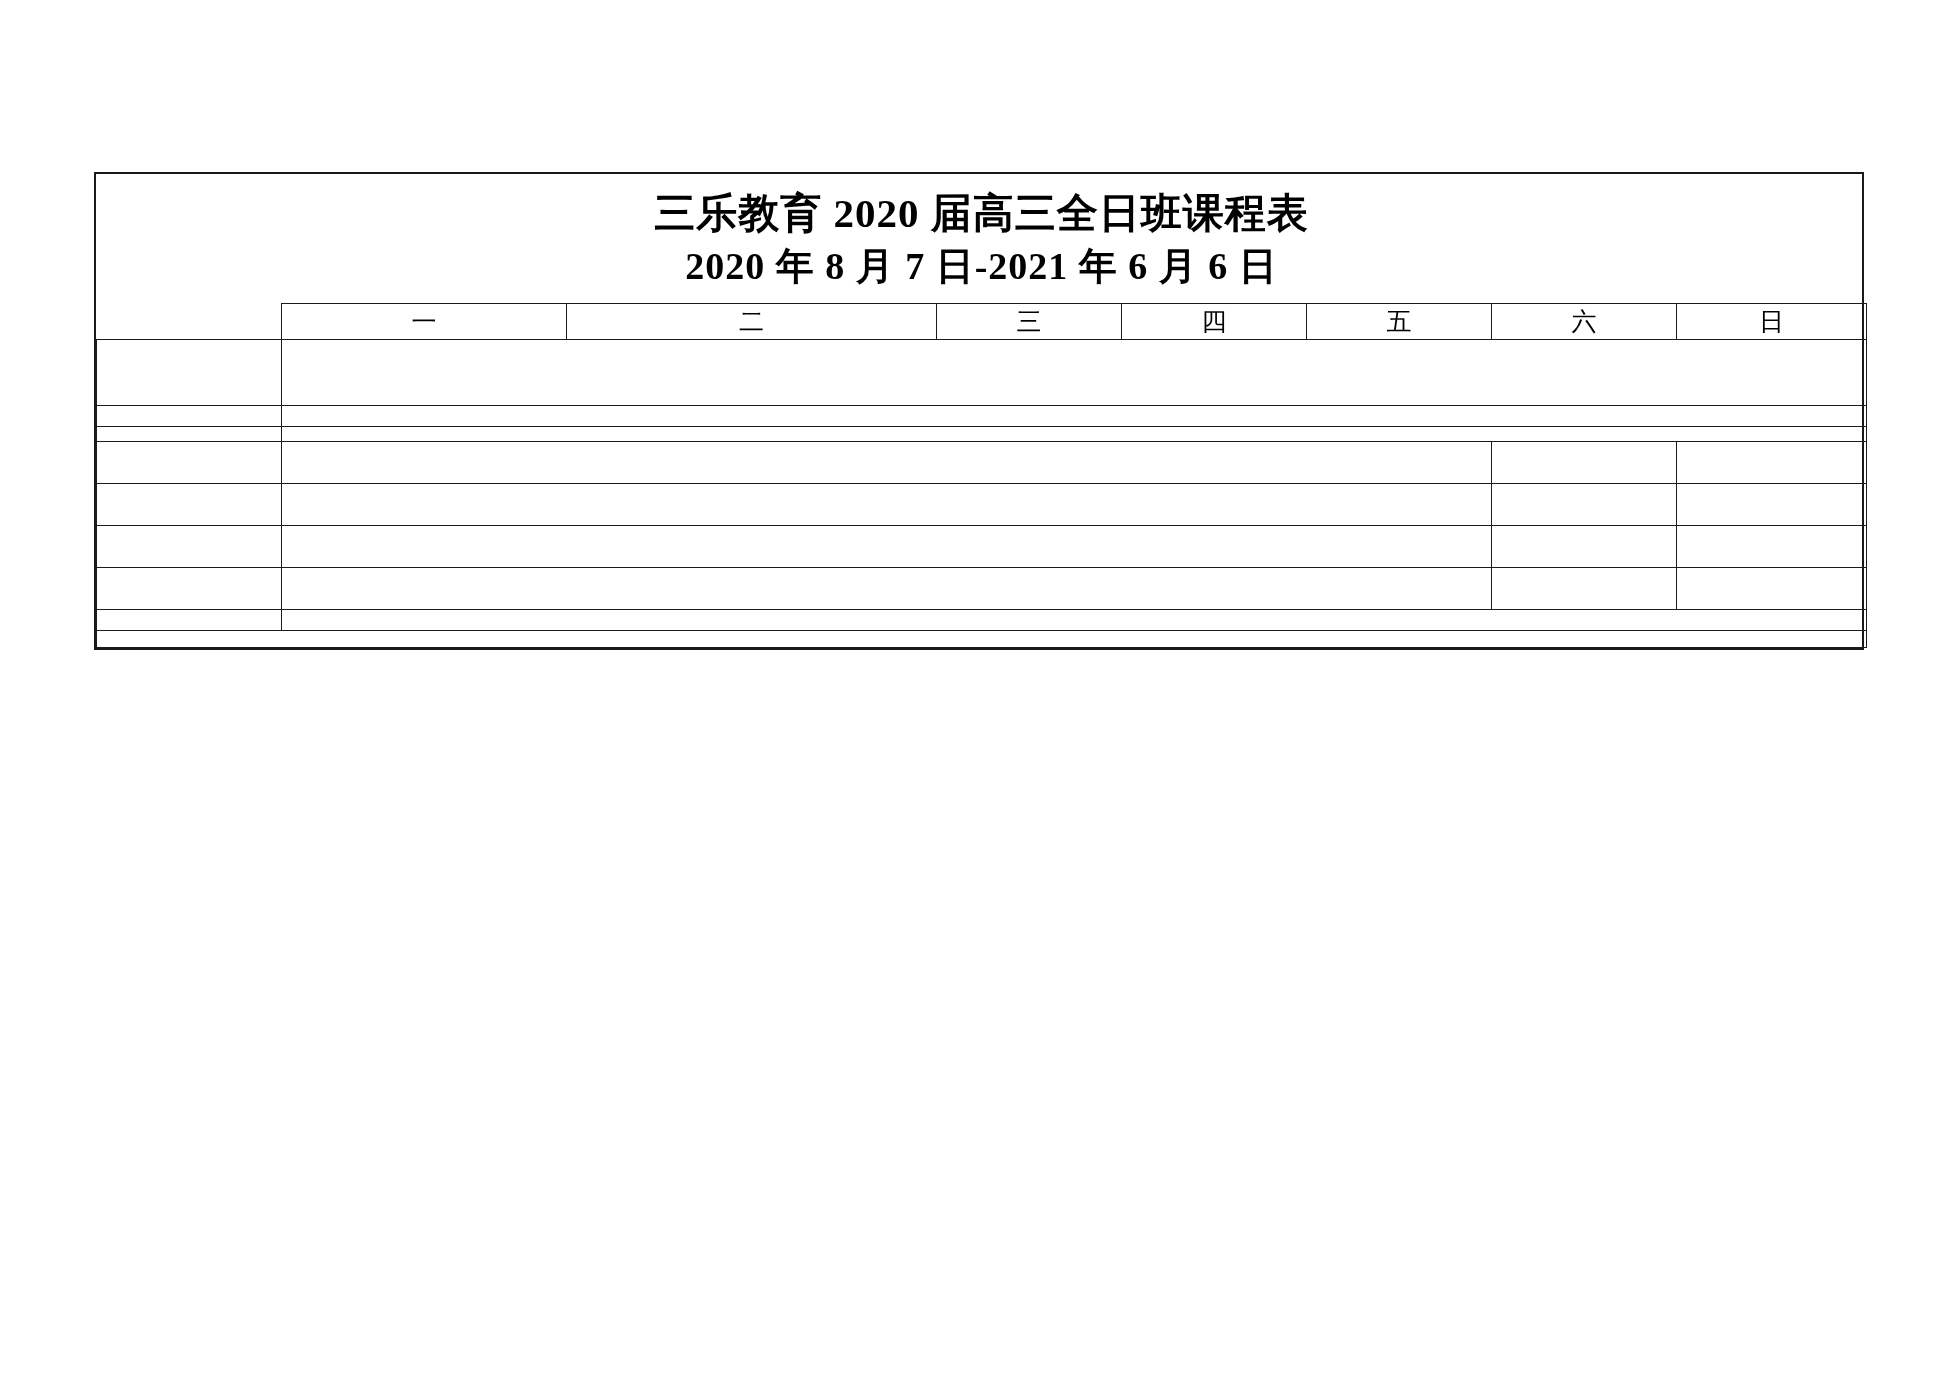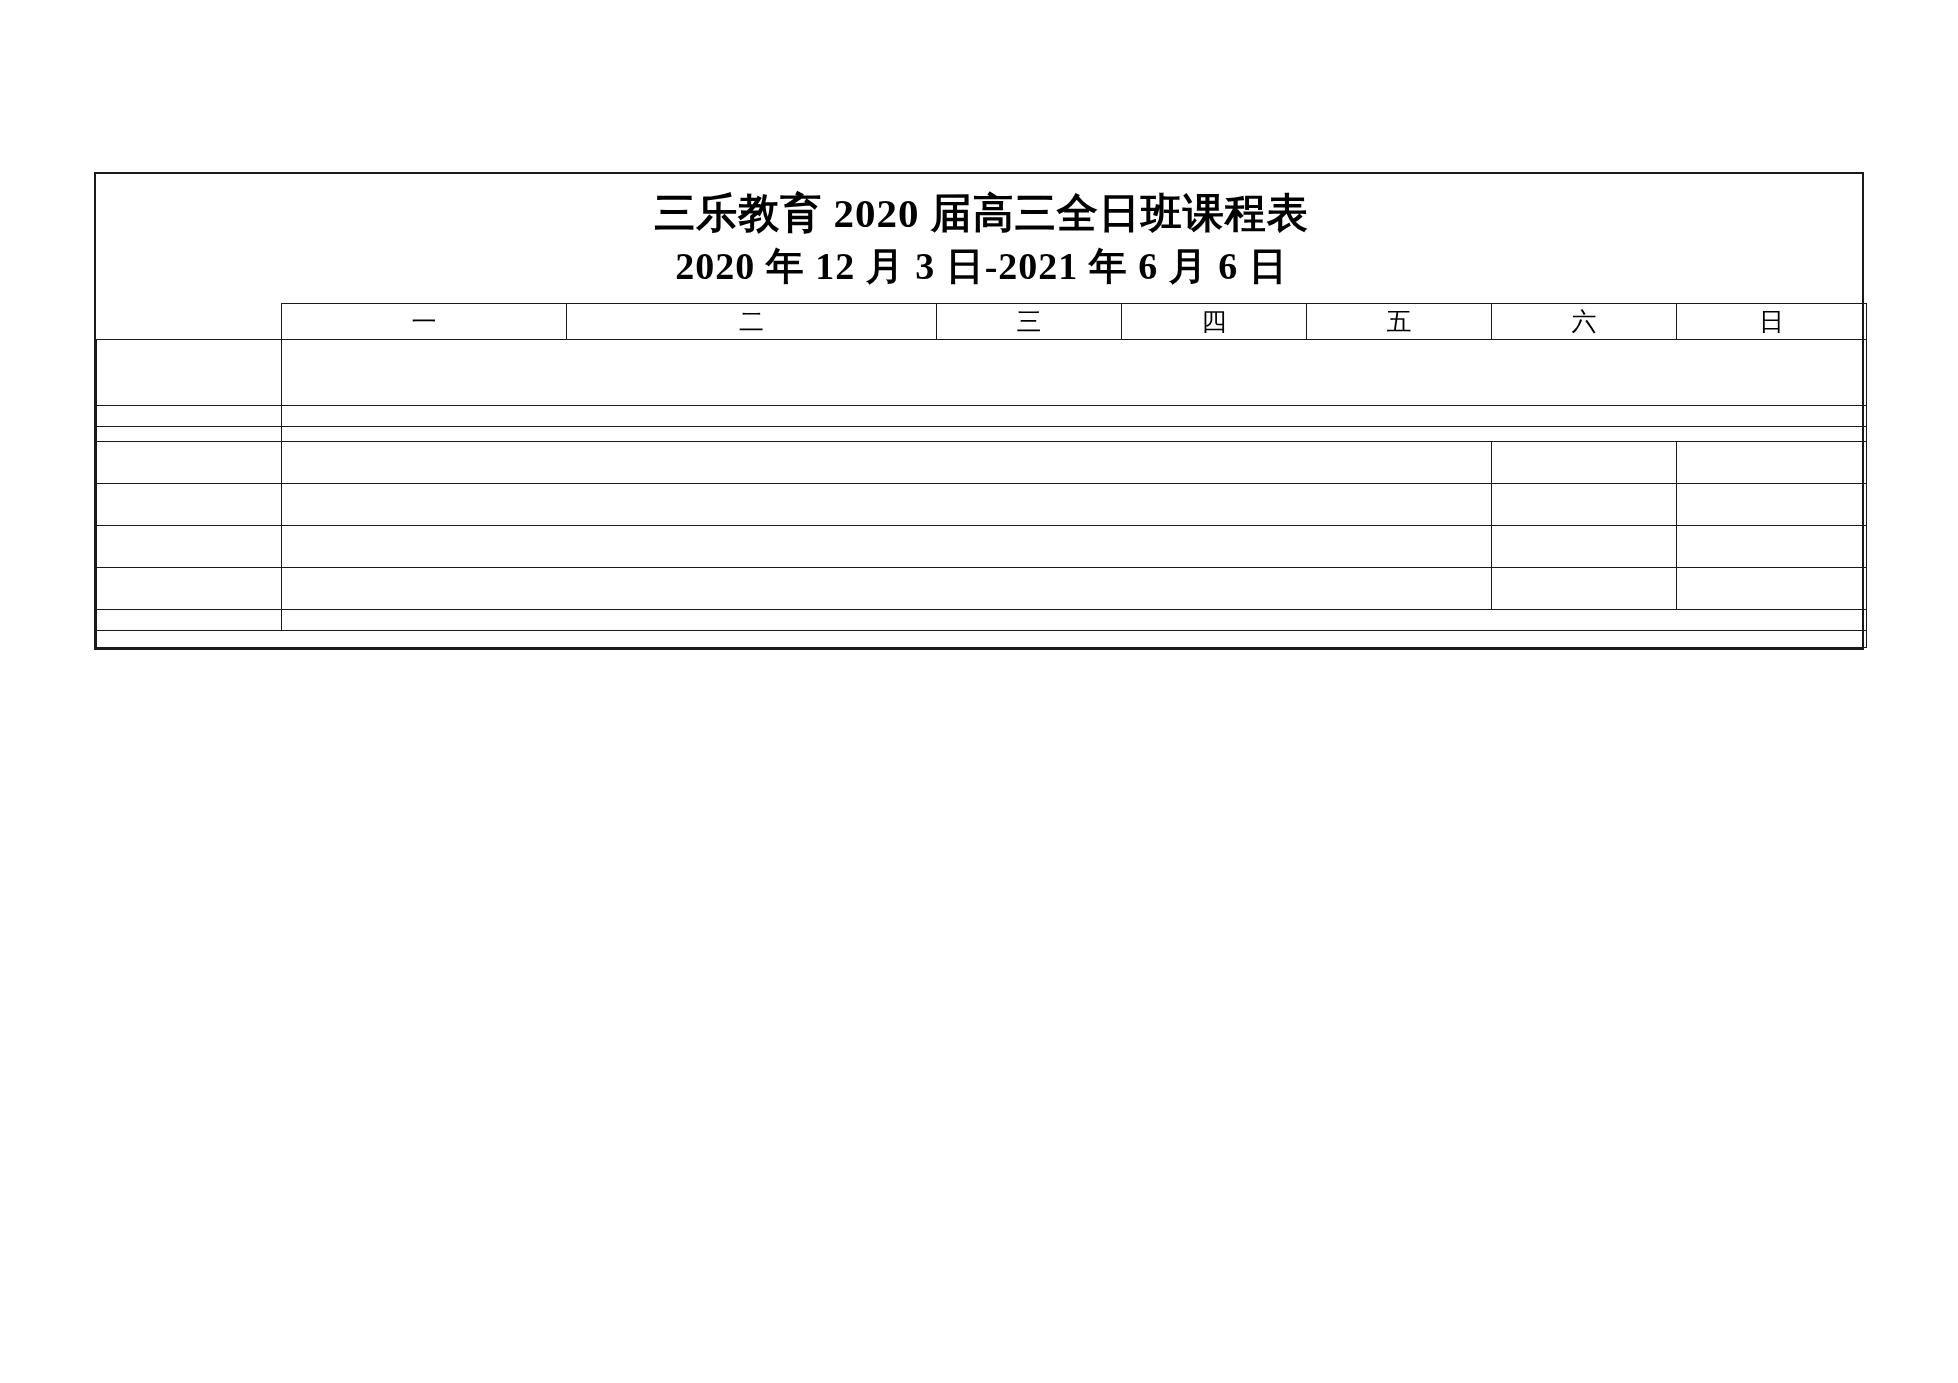--- a/index.html
+++ b/index.html
@@ -157,21 +157,21 @@
         <col style="width:185px">
         <col style="width:185px">
         <col style="width:185px">
         <col style="width:190px">
       </colgroup>
 
       <tbody>
           <tr>
         <td class="title-cell" colspan="9">
           <div class="title-line1">三乐教育 2020 届高三全日班课程表</div>
-          <div class="title-line2">2020 年 12 月 3 日-2021 年 6 月 6 日</div>
+          <div class="title-line2">2020 年 8 月 7 日-2021 年 6 月 6 日</div>
         </td>
       </tr>
 
       <tr>
         <td class="blank-left"></td>
         <td class="wd">一</td>
         <td class="wd" colspan="2">二</td>
         <td class="wd">三</td>
         <td class="wd">四</td>
         <td class="wd">五</td>

